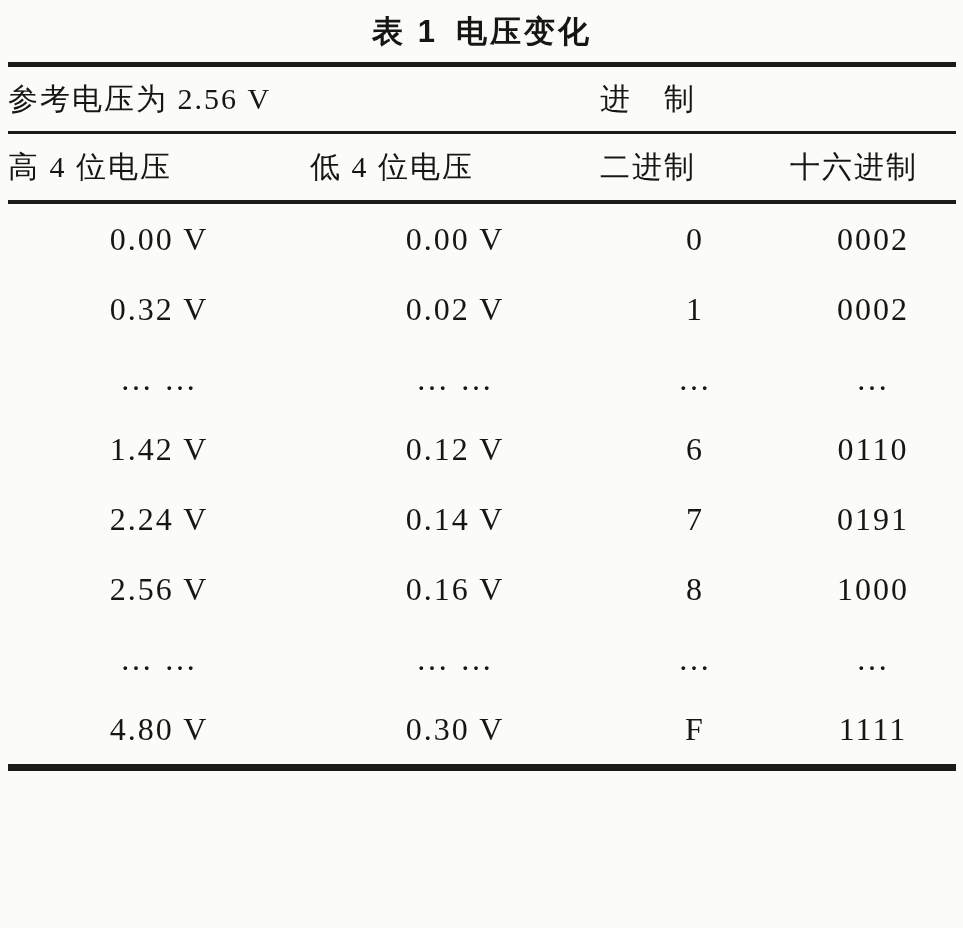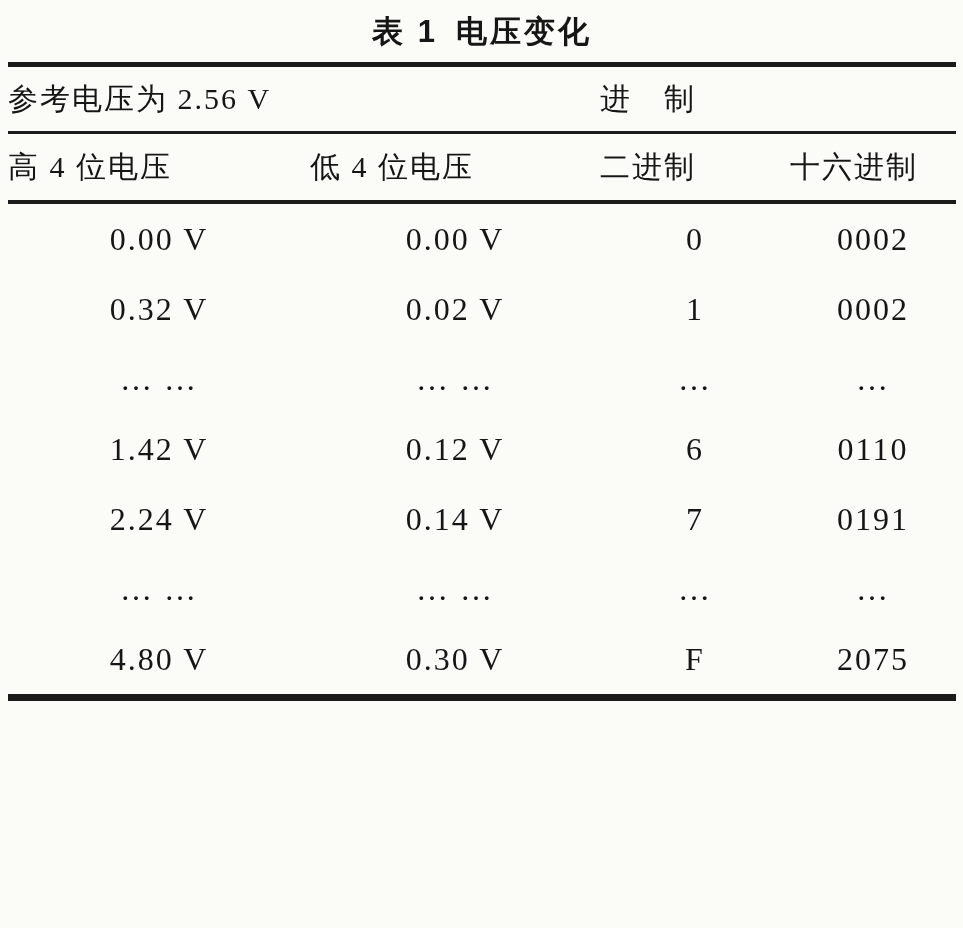--- a/index.html
+++ b/index.html
@@ -151,34 +151,40 @@
         <div class="td">0110</div>
       </div>
 
       <div class="tr">
         <div class="td">2.24 V</div>
         <div class="td">0.14 V</div>
         <div class="td">7</div>
         <div class="td">0191</div>
       </div>
 
+      <div class="tr">
+        <div class="td">2.56 V</div>
+        <div class="td">0.16 V</div>
+        <div class="td">8</div>
+        <div class="td">1000</div>
+      </div>
 
       <div class="tr">
         <div class="td">… …</div>
         <div class="td">… …</div>
         <div class="td">…</div>
         <div class="td">…</div>
       </div>
 
 
       <div class="tr">
         <div class="td">4.80 V</div>
         <div class="td">0.30 V</div>
         <div class="td">F</div>
-        <div class="td">2075</div>
+        <div class="td">1111</div>
       </div>
 
     </div>
 
     <div class="rule rule-bottom"></div>
 
   </div>
 </div>
 
 </body></html>

